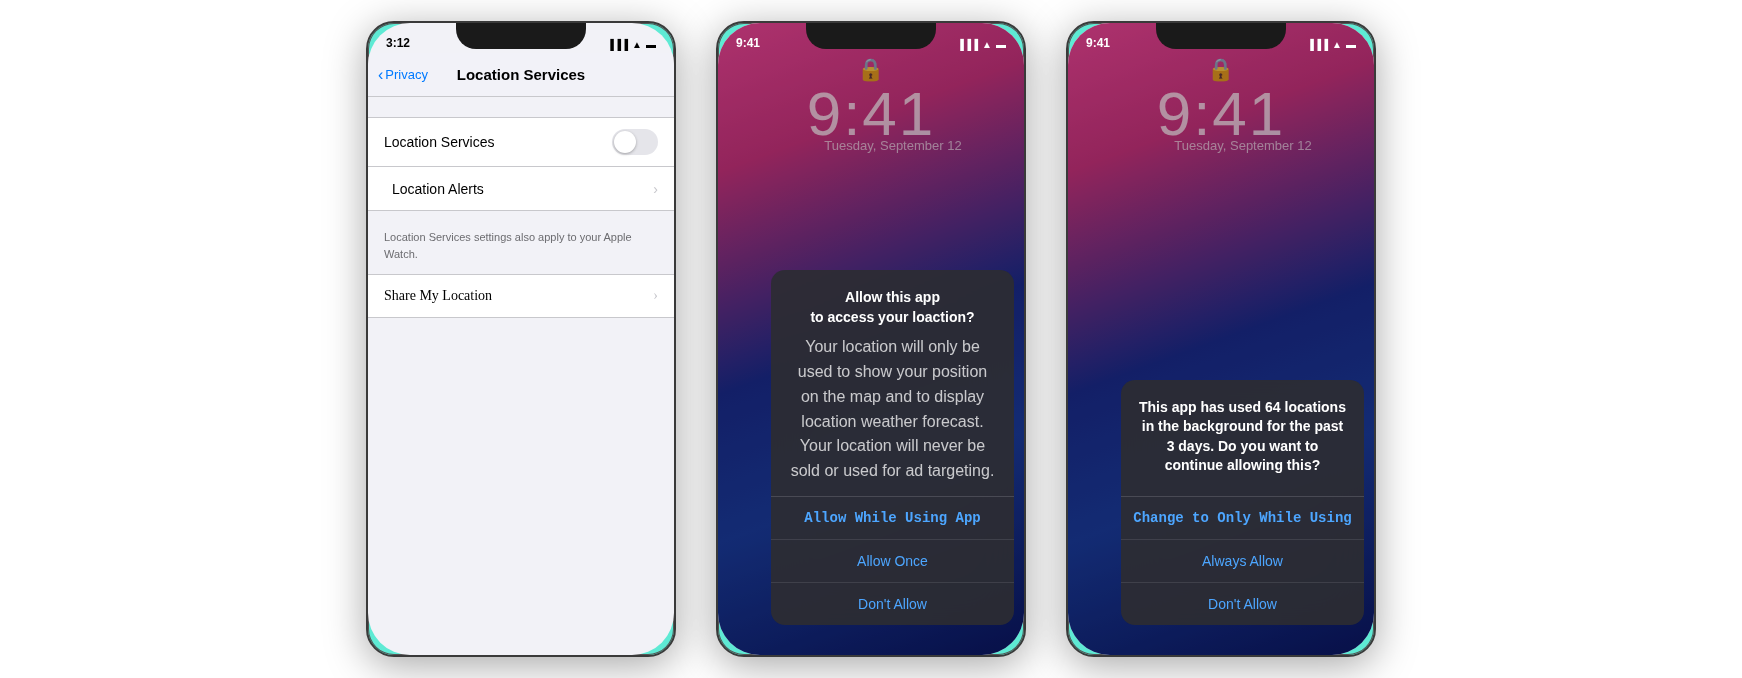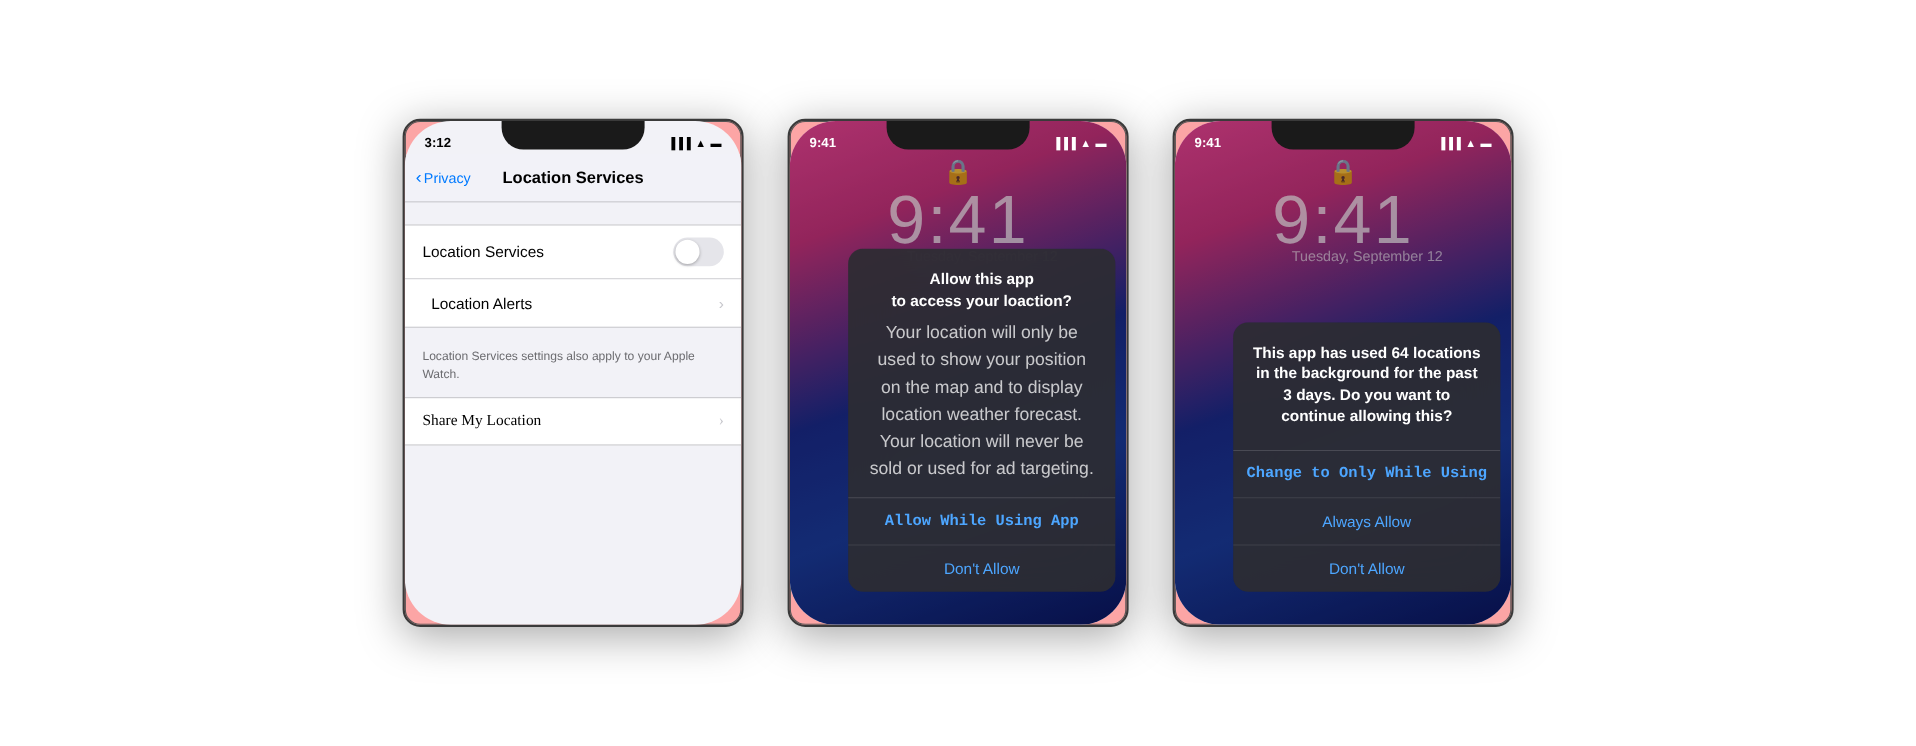--- a/index.html
+++ b/index.html
@@ -12,23 +12,23 @@
       justify-content: center;
       gap: 40px;
       font-family: -apple-system, 'SF Pro Display', 'Helvetica Neue', Arial, sans-serif;
       overflow: hidden;
     }
 
     
     .phone {
       position: relative;
       width: 310px;
-      height: 462px;
-      background: #fca5a5;
-      border-radius: 16px;
+      height: 636px;
+      background: #5eead4;
+      border-radius: 28px;
       border: 2px solid #3a3a3a;
       box-shadow:
         inset 0 0 0 1px #555,
         0 8px 40px rgba(0,0,0,0.35);
       overflow: hidden;
       flex-shrink: 0;
     }
 
     
     .phone::before {
@@ -379,20 +379,21 @@
     <div class="dialog-overlay">
       <div class="dialog-box">
         <div class="dialog-body">
           <div class="dialog-title">
             Allow this app<br>to access your loaction?
           </div>
           <div class="dialog-message">Your location will only be used to show your position on the map and to display location weather forecast. Your location will never be sold or used for ad targeting.</div>
         </div>
         <div class="dialog-buttons">
           <button class="dialog-btn bold">Allow While Using App</button>
+          <button class="dialog-btn">Allow Once</button>
           <button class="dialog-btn">Don't Allow</button>
         </div>
       </div>
     </div>
   </div>
 </div>
 
 <div class="phone">
   <div class="screen">
     <div class="notch"></div>

